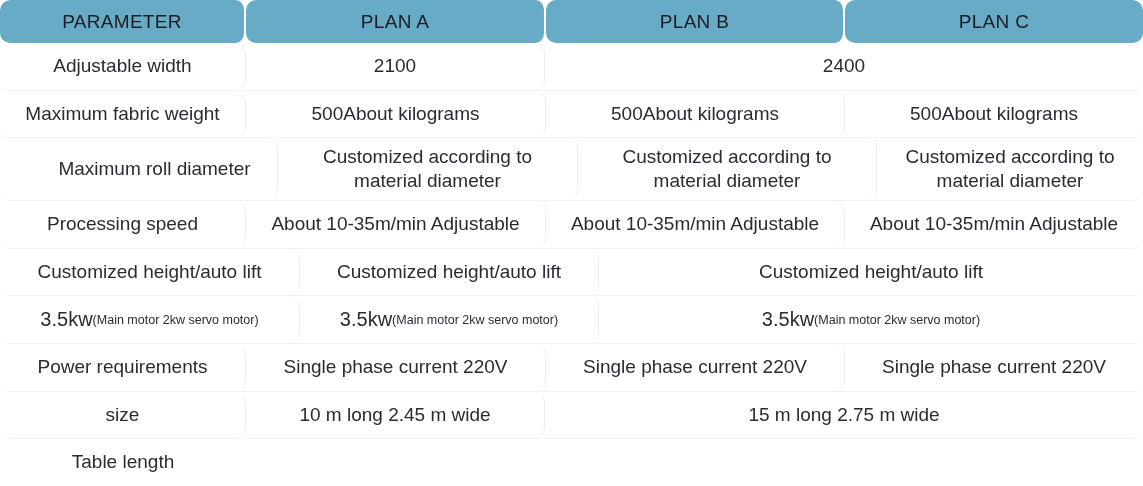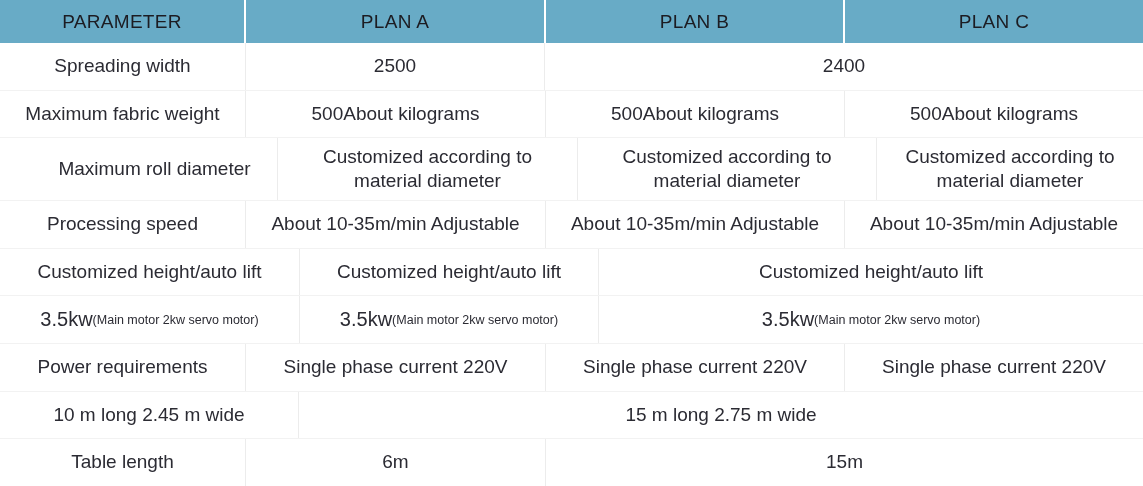--- a/index.html
+++ b/index.html
@@ -1,15 +1,15 @@
 <!DOCTYPE html>
 <html><head>
 <meta charset="utf-8">
 <style>
-  * { box-sizing: border-box; margin: 0; padding: 0; }
+  * { box-sizing: border-box; margin: 0; padding: 0; border-radius: 10px; }
 
   html, body {
     width: 1143px;
     height: 486px;
     background: #ffffff;
     font-family: "Liberation Sans", sans-serif;
   }
 
   #spec-table {
     width: 1143px;
@@ -90,22 +90,22 @@
   <div class="header-row">
     <div class="header-cell col-0">PARAMETER</div>
     <div class="header-cell col-1">PLAN A</div>
     <div class="header-cell col-2">PLAN B</div>
     <div class="header-cell col-3">PLAN C</div>
   </div>
 
   <div class="body-rows">
 
     <div class="data-row">
-      <div class="data-cell col-0">Spreading width</div>
-      <div class="data-cell col-2">2500</div>
+      <div class="data-cell col-0">Adjustable width</div>
+      <div class="data-cell col-2">2100</div>
       <div class="data-cell col-3">2400</div>
     </div>
 
     <div class="data-row">
       <div class="data-cell col-0">Maximum fabric weight</div>
       <div class="data-cell col-1">500About kilograms</div>
       <div class="data-cell col-2">500About kilograms</div>
       <div class="data-cell col-3">500About kilograms</div>
     </div>
 
@@ -148,24 +148,23 @@
     </div>
 
     <div class="data-row">
       <div class="data-cell col-0">Power requirements</div>
       <div class="data-cell col-1">Single phase current 220V</div>
       <div class="data-cell col-2">Single phase current 220V</div>
       <div class="data-cell col-3">Single phase current 220V</div>
     </div>
 
     <div class="data-row">
+      <div class="data-cell col-0">size</div>
       <div class="data-cell col-2">10 m long  2.45 m wide</div>
       <div class="data-cell col-3">15 m long  2.75 m wide</div>
     </div>
 
     <div class="data-row">
       <div class="data-cell col-0">Table length</div>
-      <div class="data-cell col-1">6m</div>
-      <div class="data-cell col-3">15m</div>
     </div>
 
   </div>
 </div>
 
 </body></html>

